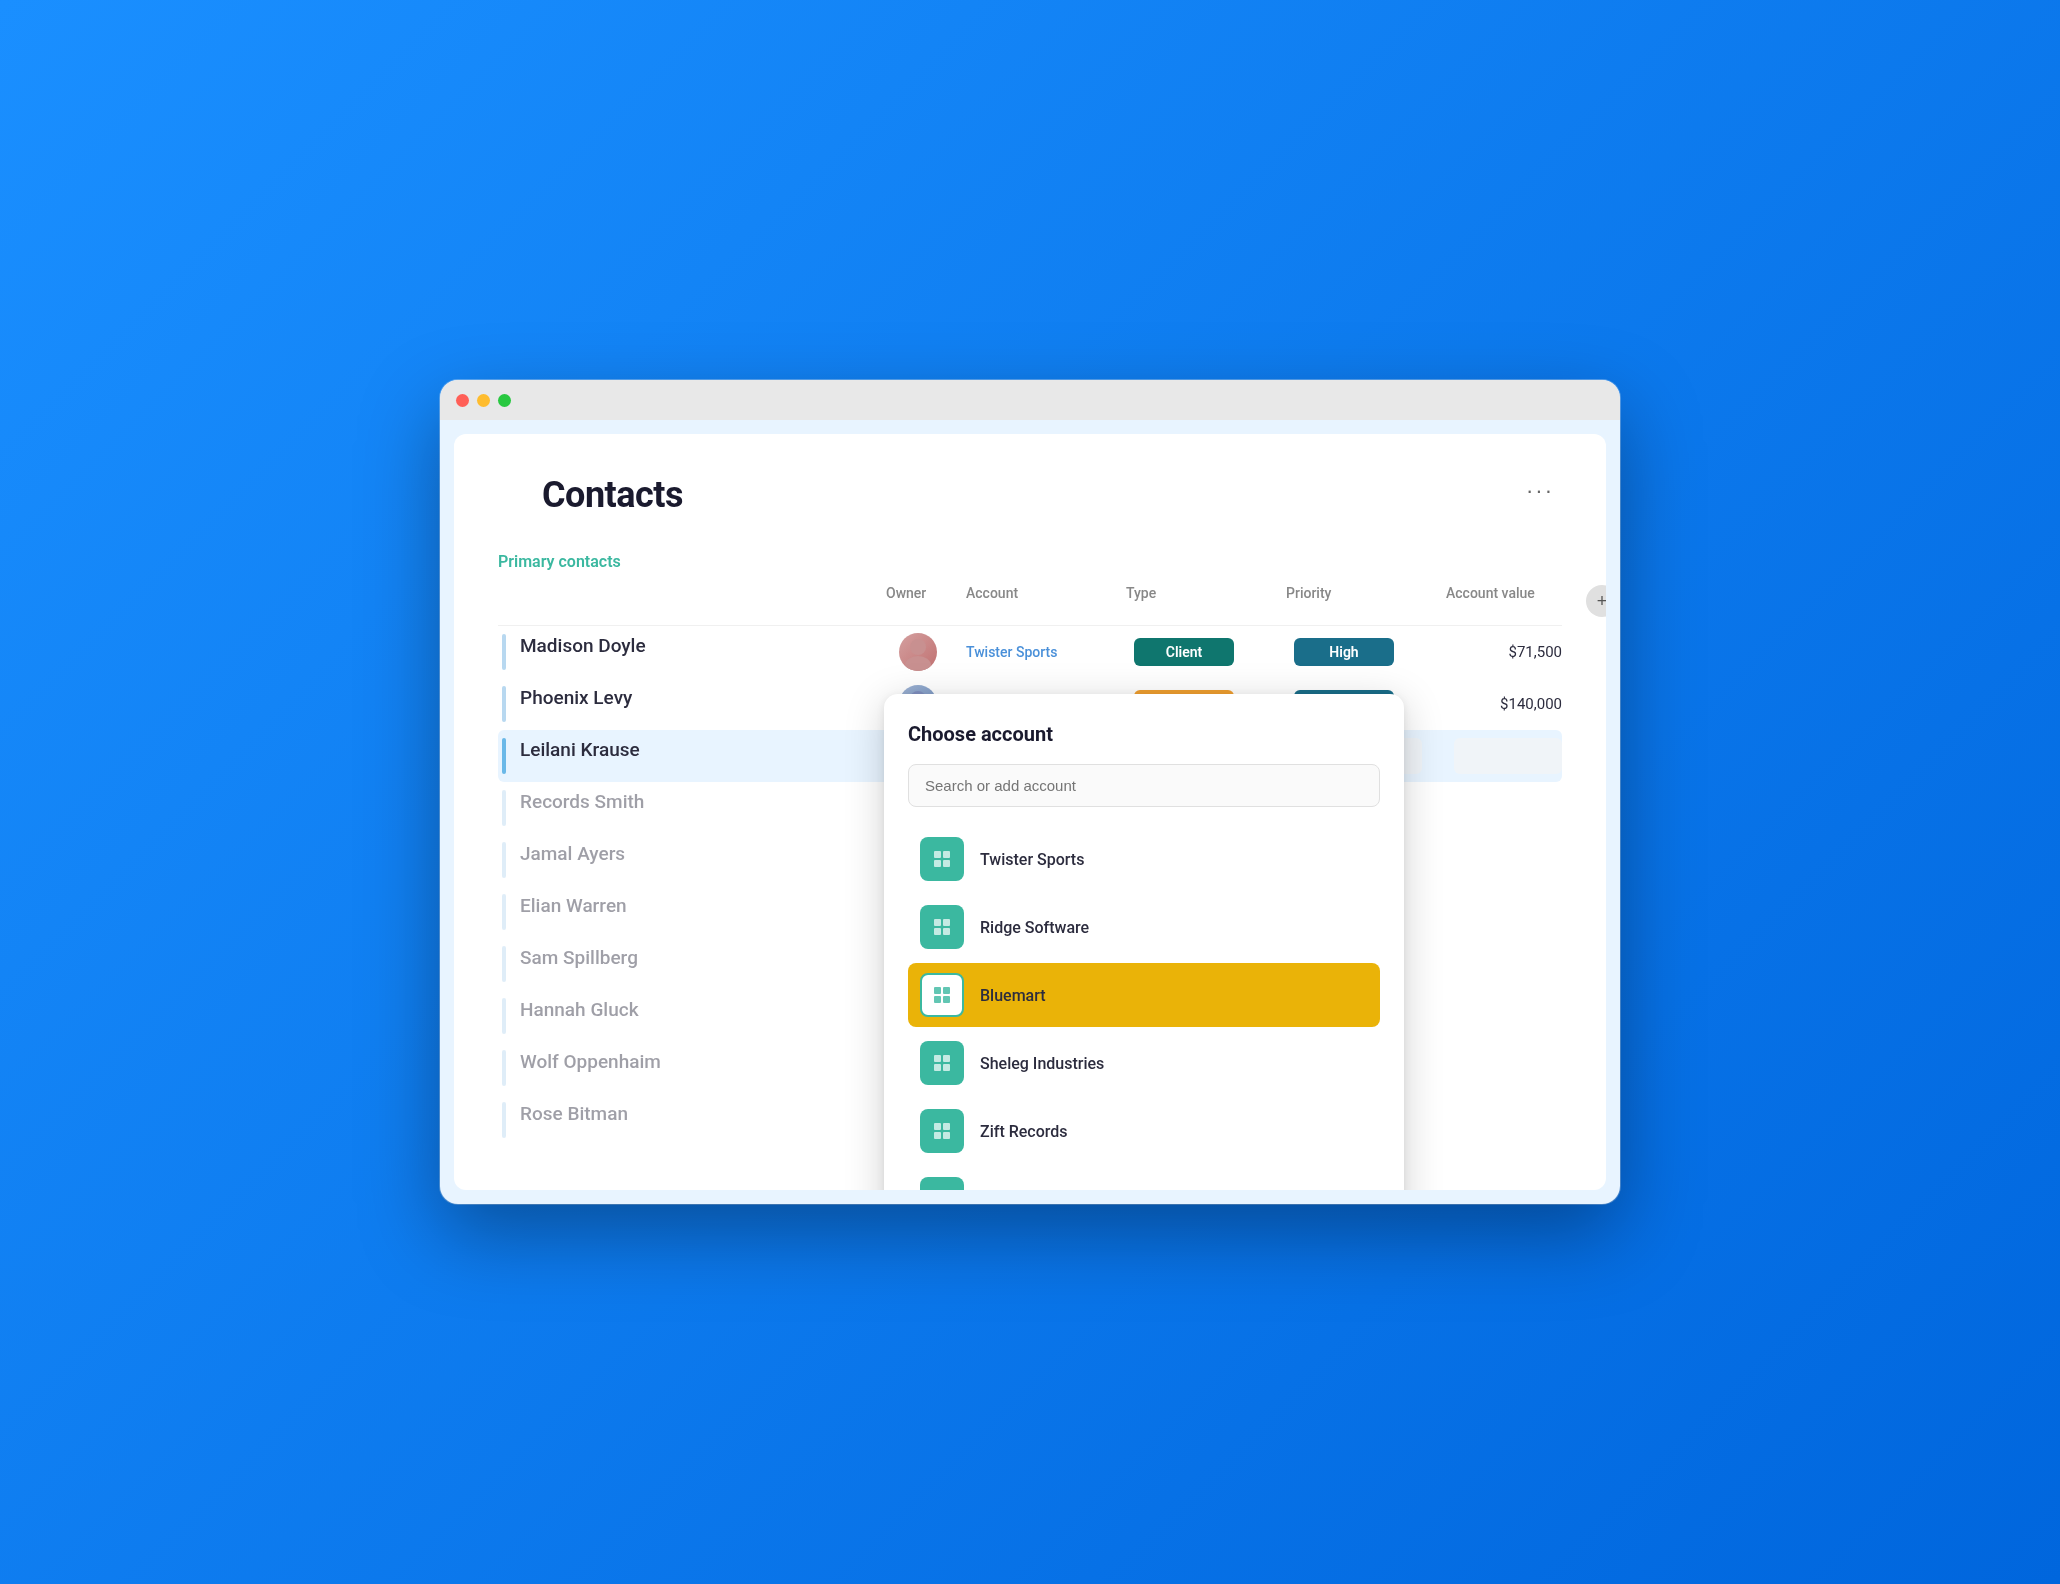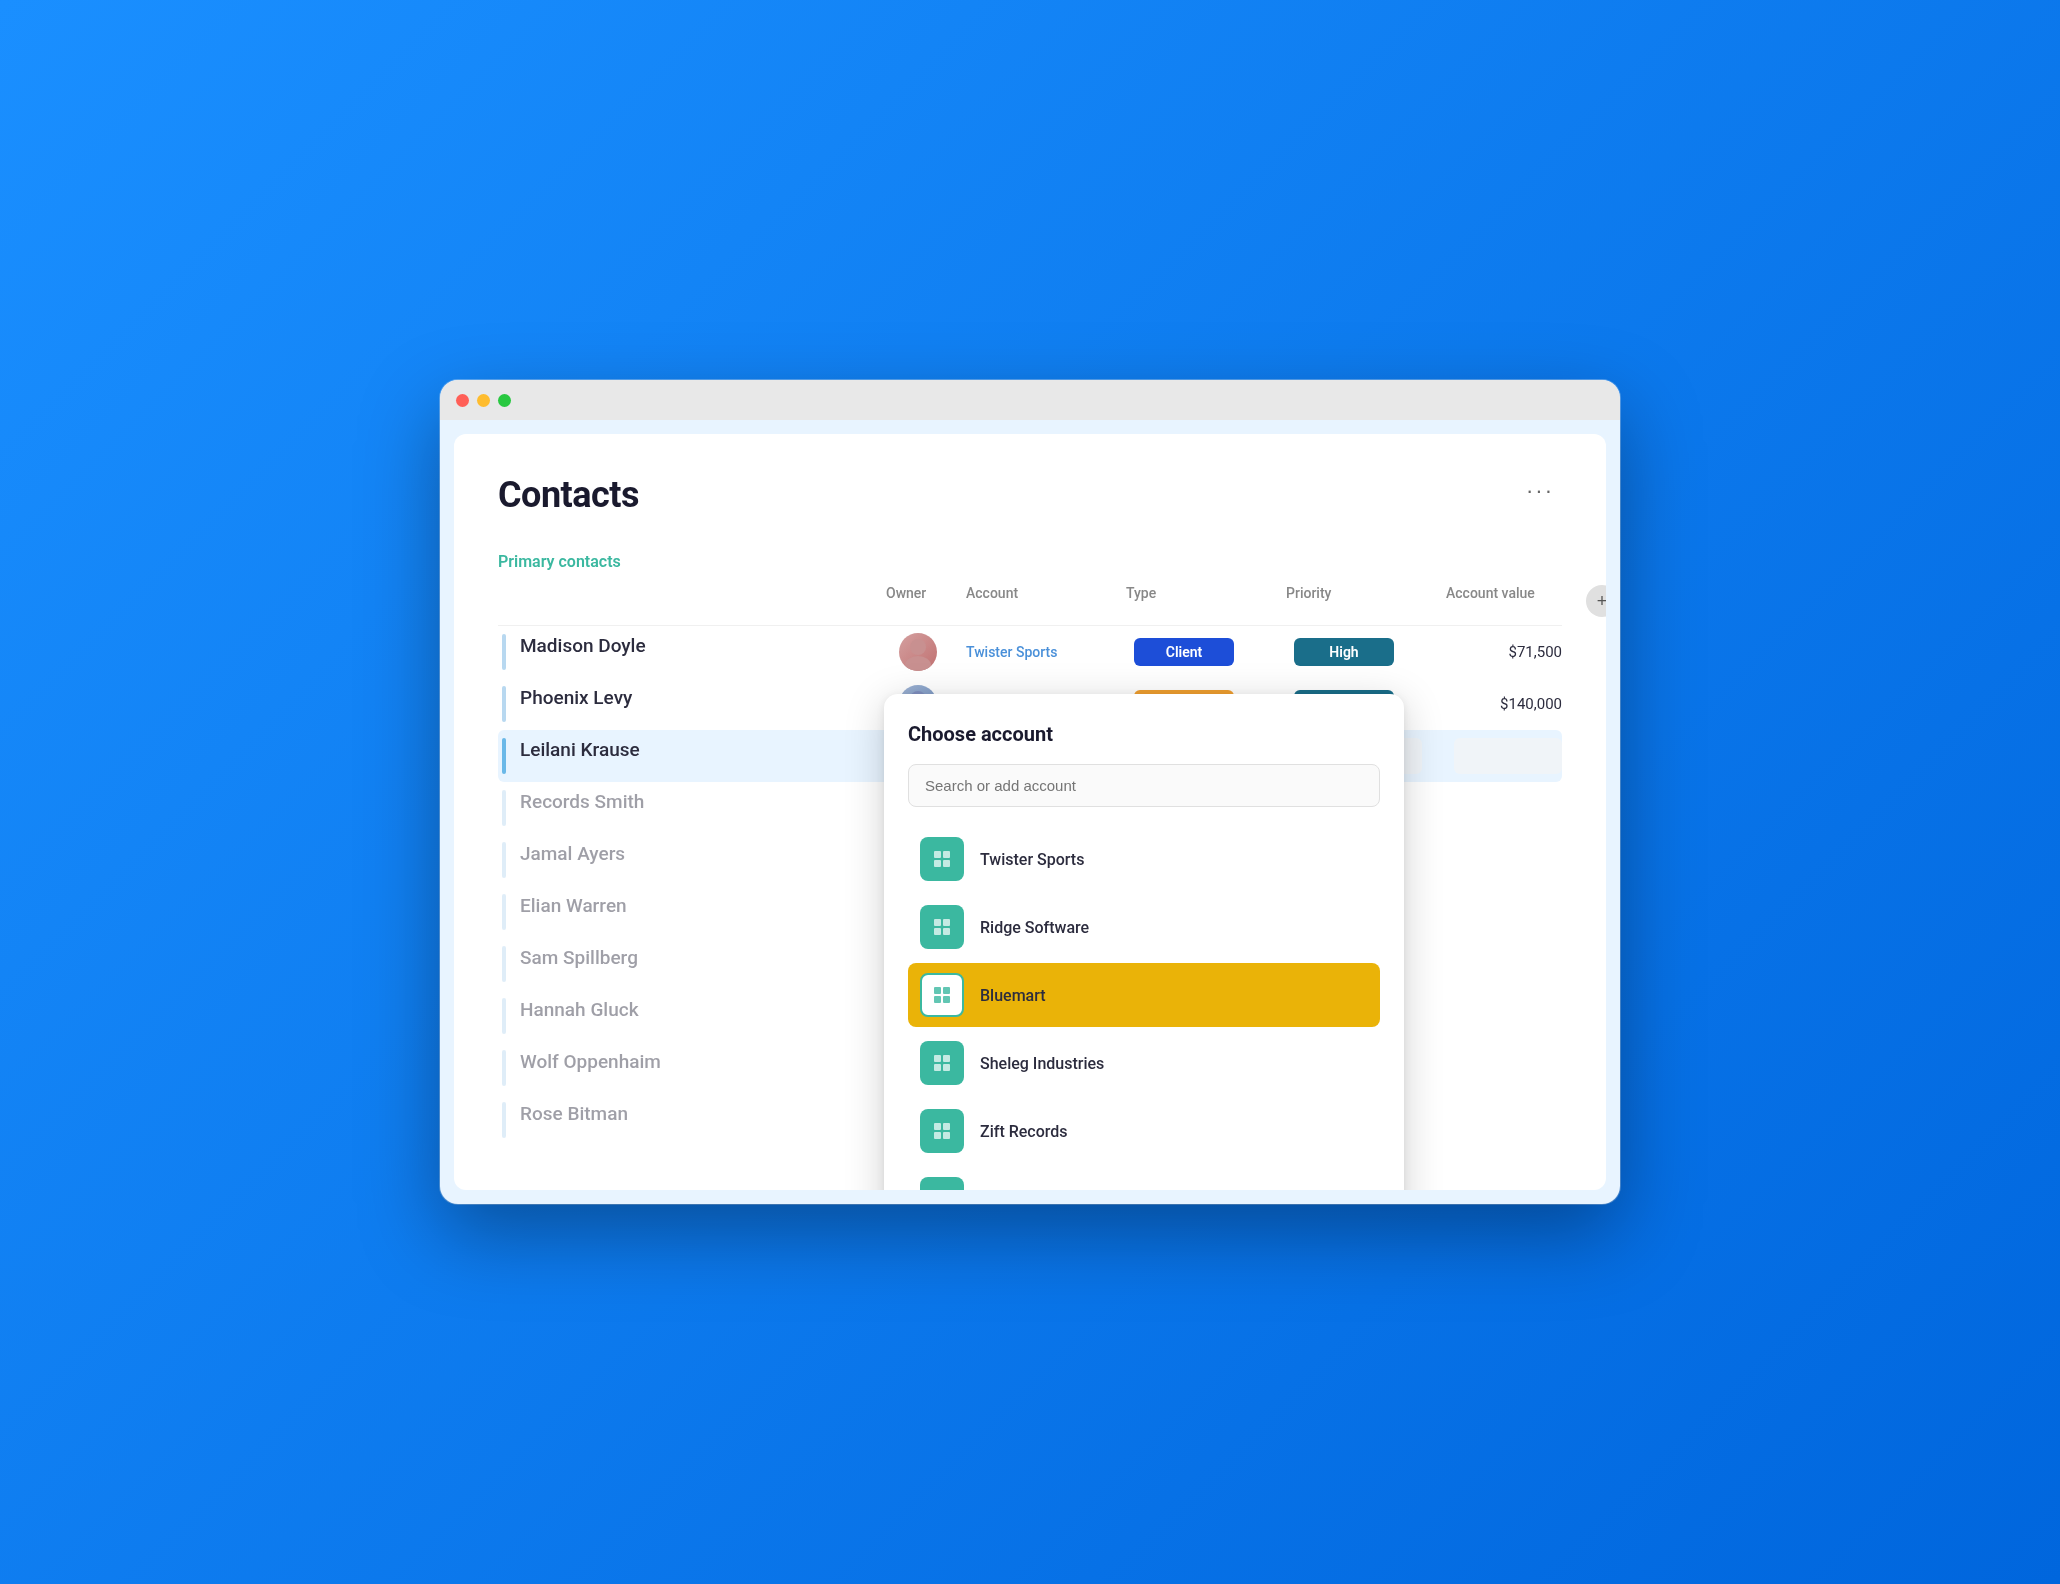--- a/index.html
+++ b/index.html
@@ -39,20 +39,21 @@
       padding: 40px 44px 44px;
       min-height: 720px;
       position: relative;
       overflow: hidden;
     }
     .page-header {
       display: flex;
       justify-content: space-between;
       align-items: flex-start;
       margin-bottom: 36px;
+      margin-left: 44px;
     }
     .page-title {
       font-size: 36px;
       font-weight: 700;
       color: #1a1a2e;
       letter-spacing: -0.5px;
     }
     .more-options {
       background: none;
       border: none;
@@ -150,21 +151,21 @@
       align-items: center;
       justify-content: center;
       border-radius: 6px;
       padding: 6px 16px;
       font-size: 14px;
       font-weight: 600;
       color: #fff;
       min-width: 100px;
       margin: 0 8px;
     }
-    .type-client { background: #1d4ed8; }
+    .type-client { background: #0f766e; }
     .type-lead { background: #f0a030; }
     .priority-badge {
       display: inline-flex;
       align-items: center;
       justify-content: center;
       border-radius: 6px;
       padding: 6px 16px;
       font-size: 14px;
       font-weight: 600;
       color: #fff;

